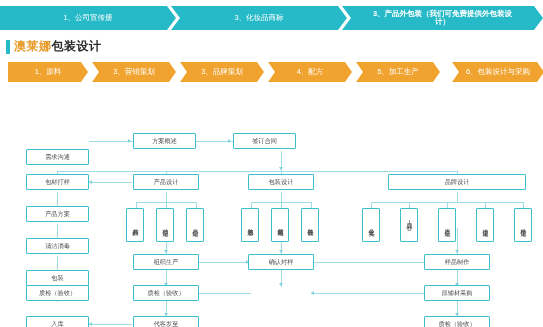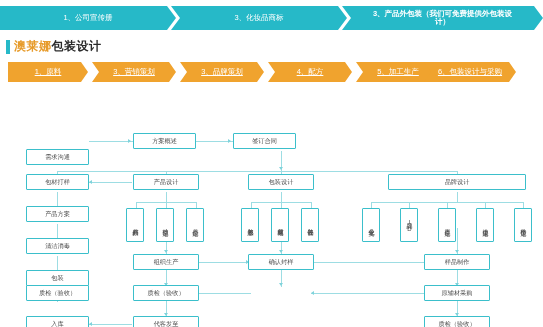--- a/index.html
+++ b/index.html
@@ -43,21 +43,20 @@
 
   
   .orow{position:absolute;left:8px;top:62px;width:528px;height:20px;}
   .ochev{
     position:absolute;top:0;height:20px;
     background:#f0a32e;
     color:#fff;font-size:7.5px;
     display:flex;align-items:center;justify-content:center;
     box-sizing:border-box;
     clip-path:polygon(0 0, calc(100% - 7px) 0, 100% 50%, calc(100% - 7px) 100%, 0 100%, 7px 50%);
-    text-decoration:underline;
   }
   .ochev.first{clip-path:polygon(0 0, calc(100% - 7px) 0, 100% 50%, calc(100% - 7px) 100%, 0 100%);}
 
   
   .sec-head{position:absolute;left:8px;top:100px;display:flex;align-items:center;}
   .sec-mark{
     width:13px;height:13px;border-radius:50%;
     background:#26b9c8;position:relative;margin-right:5px;
   }
   .sec-mark:after{
@@ -128,21 +127,21 @@
     </div>
     <div class="ochev" style="left:172px;width:84px;">
       <span>3、品牌策划</span>
     </div>
     <div class="ochev" style="left:260px;width:84px;">
       <span>4、配方</span>
     </div>
     <div class="ochev" style="left:348px;width:84px;">
       <span>5、加工生产</span>
     </div>
-    <div class="ochev" style="left:416px;width:92px;text-align:center;">
+    <div class="ochev" style="left:444px;width:92px;text-align:center;">
       <span>6、包装设计与采购</span>
     </div>
   </div>
 
 
   <div class="flow">
 
     <div class="ln h" style="left:196px;top:23px;width:37px;"></div>
     <div class="arw r" style="left:228px;top:20.8px;"></div>
 

